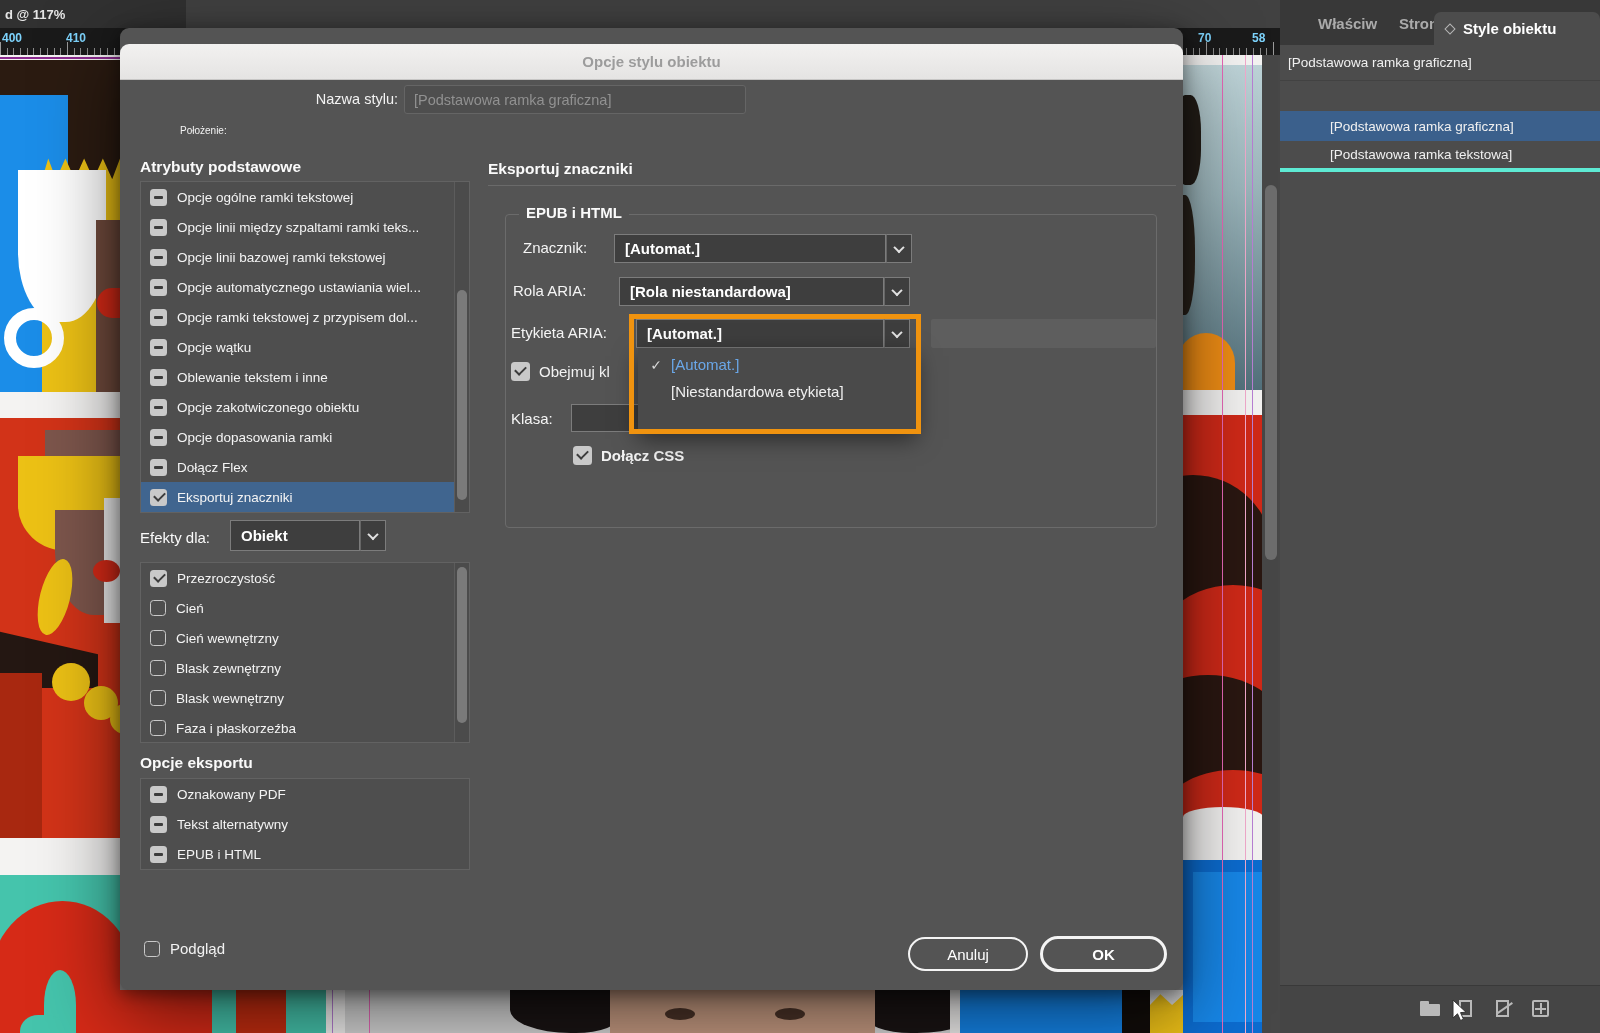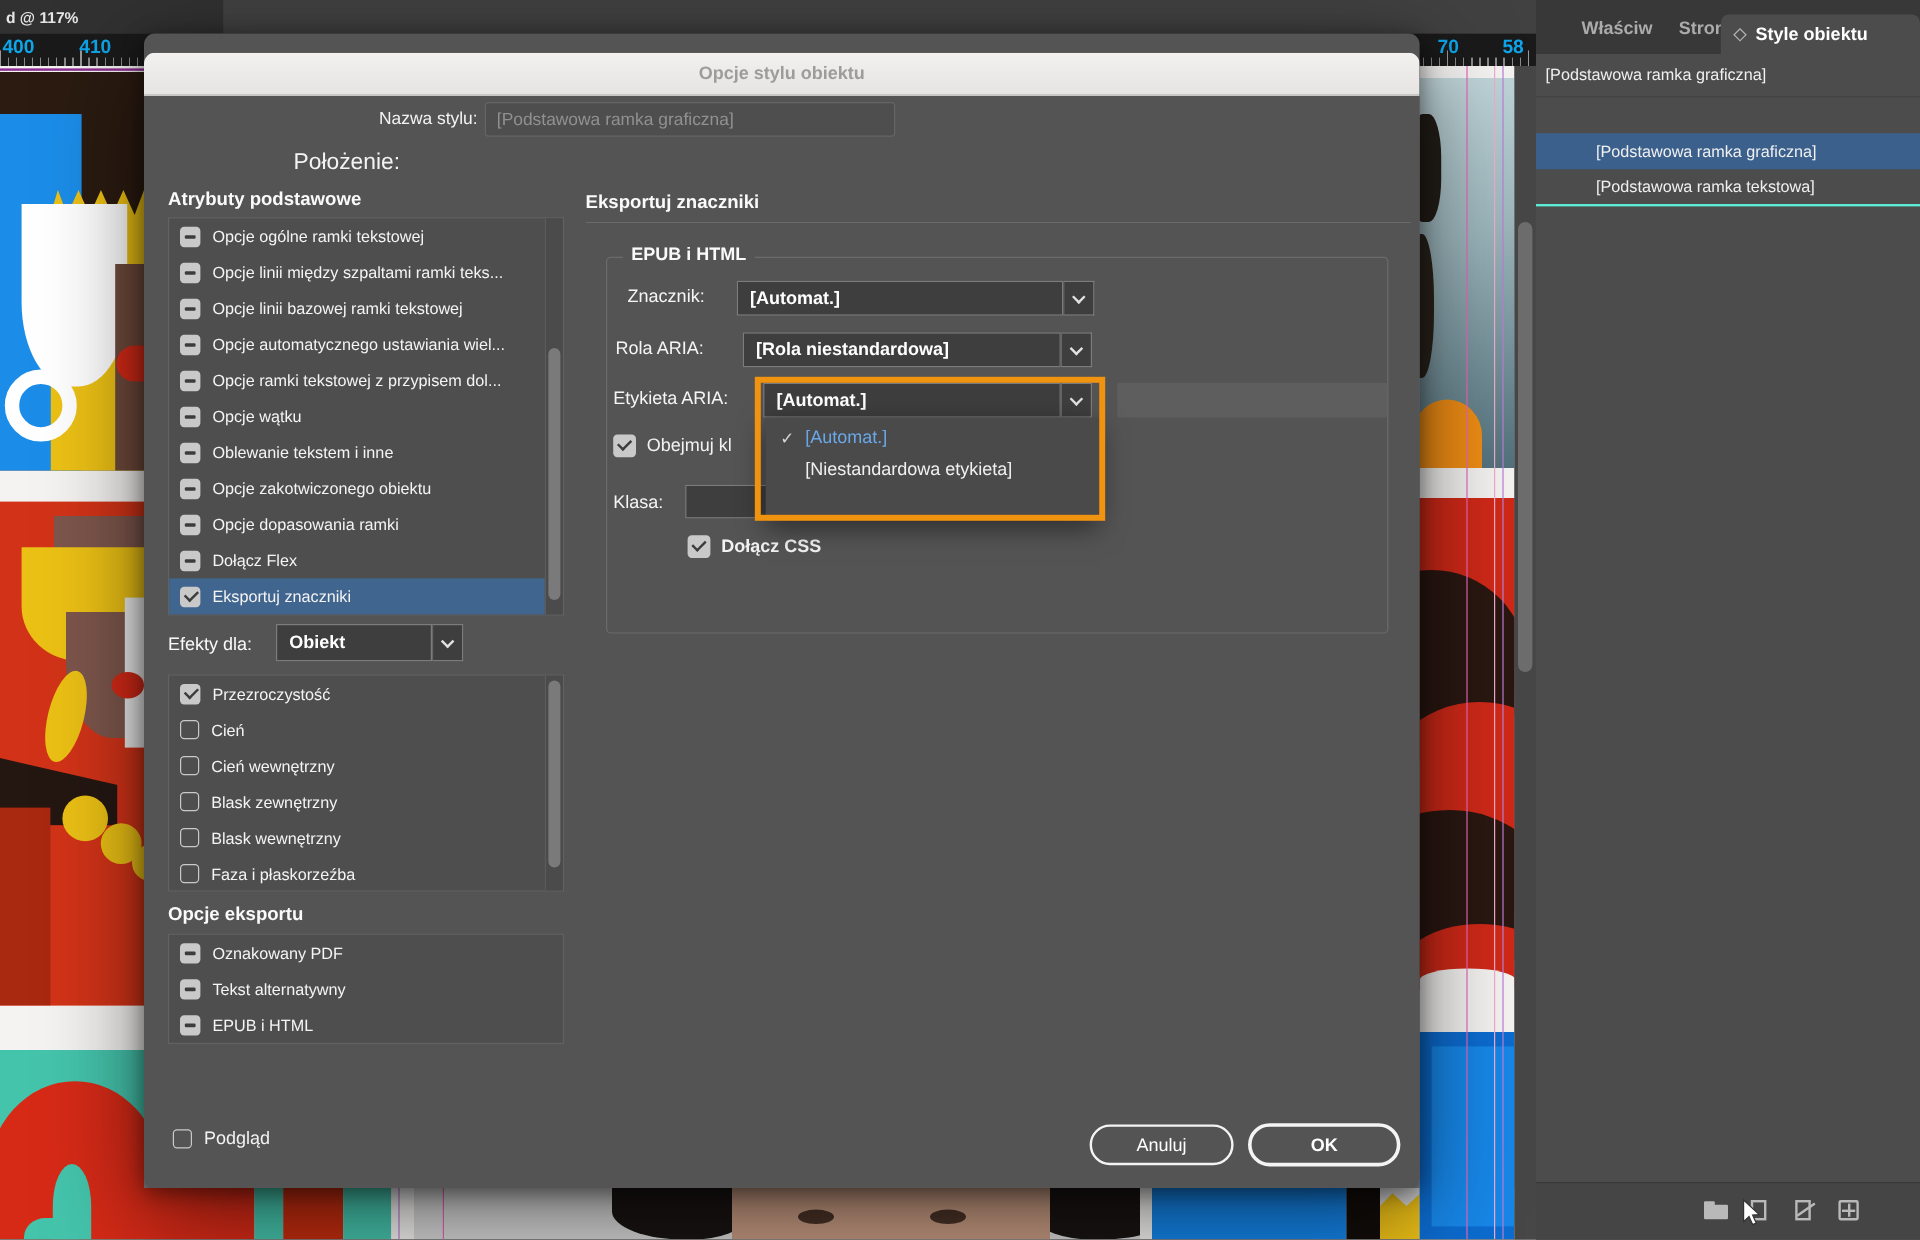--- a/index.html
+++ b/index.html
@@ -9,21 +9,21 @@
 
   
   #titlebar { left:0; top:0; width:1280px; height:28px; background:#414141; }
   #doc-tab { left:0; top:0; width:186px; height:28px; background:#313131; display:flex; align-items:center; padding-left:5px; }
   #doc-tab span { font-size:13px; font-weight:700; color:#e6e6e6; }
   #ruler { left:0; top:28px; width:1280px; height:27px; background:#1a1a1a; }
   #ruler .ticks { position:absolute; left:0; bottom:0; width:100%; height:7px;
     background:repeating-linear-gradient(to right,#8a8a8a 0 1px,transparent 1px 6.7px); }
   #ruler .ticks-major { position:absolute; left:0; bottom:0; width:100%; height:13px;
     background:repeating-linear-gradient(to right,#9a9a9a 0 1px,transparent 1px 67px); }
-  .ruler-label { position:absolute; top:3px; font-size:16px; font-weight:700; color:#0ea5e9; }
+  .ruler-label { position:absolute; top:3px; font-size:12px; font-weight:700; color:#7dd3fc; }
 
   
   #canvas { left:0; top:55px; width:1280px; height:978px; background:#8e8e8e; overflow:hidden; }
   .white { background:#f4f3f2; }
   .vguide { position:absolute; top:0; width:1px; height:100%; }
   .hguide { position:absolute; height:2px; }
 
   
   #dialog { left:120px; top:28px; width:1063px; height:962px; background:#545454; border-radius:9px;
     box-shadow:0 25px 80px rgba(0,0,0,.55), 0 4px 18px rgba(0,0,0,.45); z-index:20; }
@@ -204,21 +204,21 @@
 
 <div class="abs" id="dialog">
   <div class="abs" id="dlg-titlebar">
     <span>Opcje stylu obiektu</span>
   </div>
 
   <div class="dlg-label" style="left:60px;top:63px;width:218px;text-align:right;">Nazwa stylu:</div>
   <div class="text-field" id="name-field" style="left:284px;top:57px;width:342px;height:29px;">
     <span>[Podstawowa ramka graficzna]</span>
   </div>
-  <div class="dlg-label" style="left:60px;top:97px;width:218px;text-align:center;font-size:19px;">Położenie:</div>
+  <div class="dlg-label" style="left:60px;top:97px;width:218px;text-align:left;font-size:10px;">Położenie:</div>
 
   <div class="dlg-header" style="left:20px;top:130px;">Atrybuty podstawowe</div>
   <div class="listbox" style="left:20px;top:153px;width:330px;height:332px;">
     <div class="lrow">
         <span class="cb partial"></span>
         <span>Opcje ogólne ramki tekstowej</span>
       </div>
     <div class="lrow">
         <span class="cb partial"></span>
         <span>Opcje linii między szpaltami ramki teks...</span>
@@ -405,21 +405,21 @@
       <span class="lbl">Style obiektu</span>
     </div>
   </div>
 
   <div class="panel-row" style="top:45px;height:36px;padding-left:8px;border-bottom:1px solid #424242;">
     <span>[Podstawowa ramka graficzna]</span>
   </div>
   <div class="panel-row indent selected" style="top:111px;">
     <span>[Podstawowa ramka graficzna]</span>
   </div>
-  <div class="panel-row indent" style="top:141px;border-bottom:2px solid #5eead4;height:31px;">
+  <div class="panel-row indent" style="top:141px;border-bottom:4px solid #5eead4;height:31px;">
     <span>[Podstawowa ramka tekstowa]</span>
   </div>
 
   <div id="panel-bottombar">
     <div class="abs" style="left:140px;top:14px;display:flex;gap:15px;">
       <span class="pico">
           <span class="folder-tab"></span>
           <span class="folder-body"></span>
         </span>
       <span class="pico">

